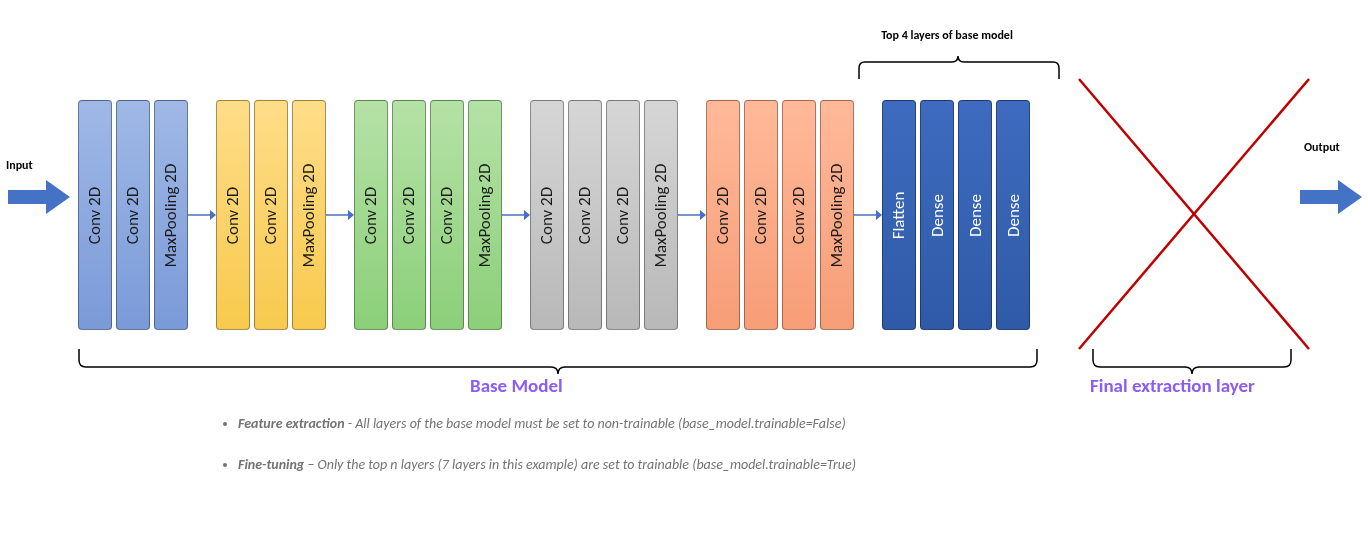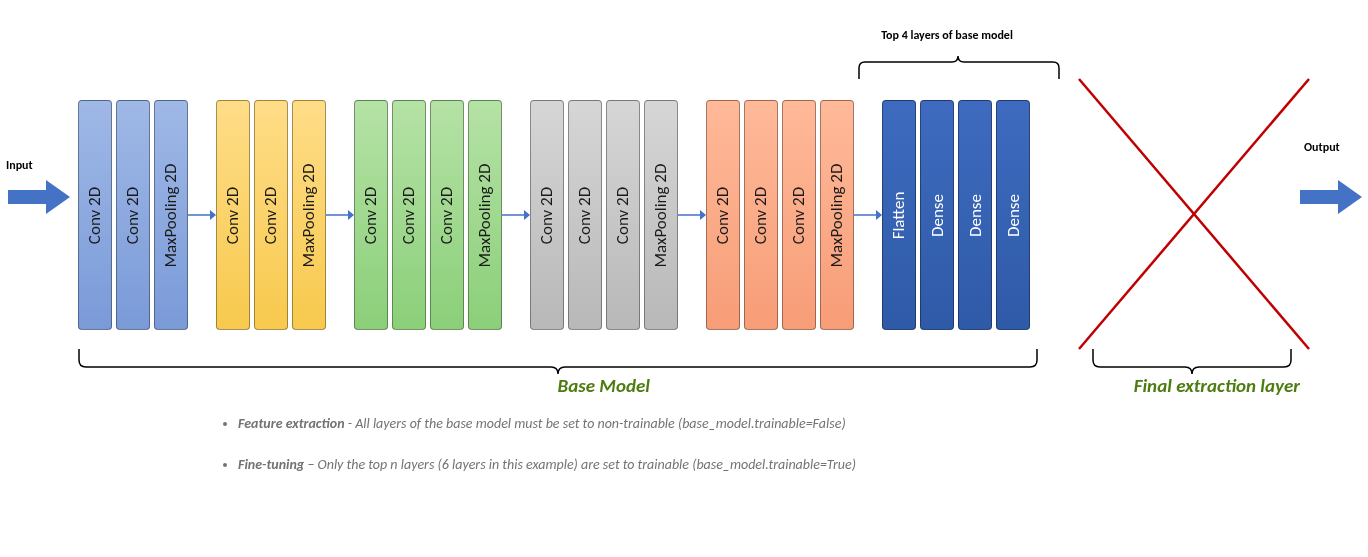--- a/index.html
+++ b/index.html
@@ -65,23 +65,22 @@
   }
   .small-arrow svg { display:block; }
   .top-annot {
     position:absolute;
     font-size:12px; font-weight:600; color:#000;
     text-align:center;
   }
   .brace { position:absolute; }
   .bottom-label {
     position:absolute;
-    font-size:19px; font-weight:600; color:#4d7c0f;
-    text-align:right;
-    font-style:italic;
+    font-size:19px; font-weight:600; color:#8b5cf6;
+    text-align:left;
   }
   .cross {
     position:absolute;
     pointer-events:none;
   }
   .bullets {
     position:absolute;
     left: 210px;
     top: 415px;
     width: 820px;
@@ -254,16 +253,16 @@
   </svg>
 </div>
 <div class="bottom-label" style="left:1090px; top:374px; width:210px;">Final extraction layer</div>
 
 <div class="bullets">
   <ul>
     <li>
       <span class="lead">Feature extraction</span><span> - All layers of the base model must be set to non-trainable (base_model.trainable=False)</span>
     </li>
     <li>
-      <span class="lead">Fine-tuning</span><span> – Only the top n layers (6 layers in this example) are set to trainable (base_model.trainable=True)</span>
+      <span class="lead">Fine-tuning</span><span> – Only the top n layers (7 layers in this example) are set to trainable (base_model.trainable=True)</span>
     </li>
   </ul>
 </div>
 
 </body></html>

